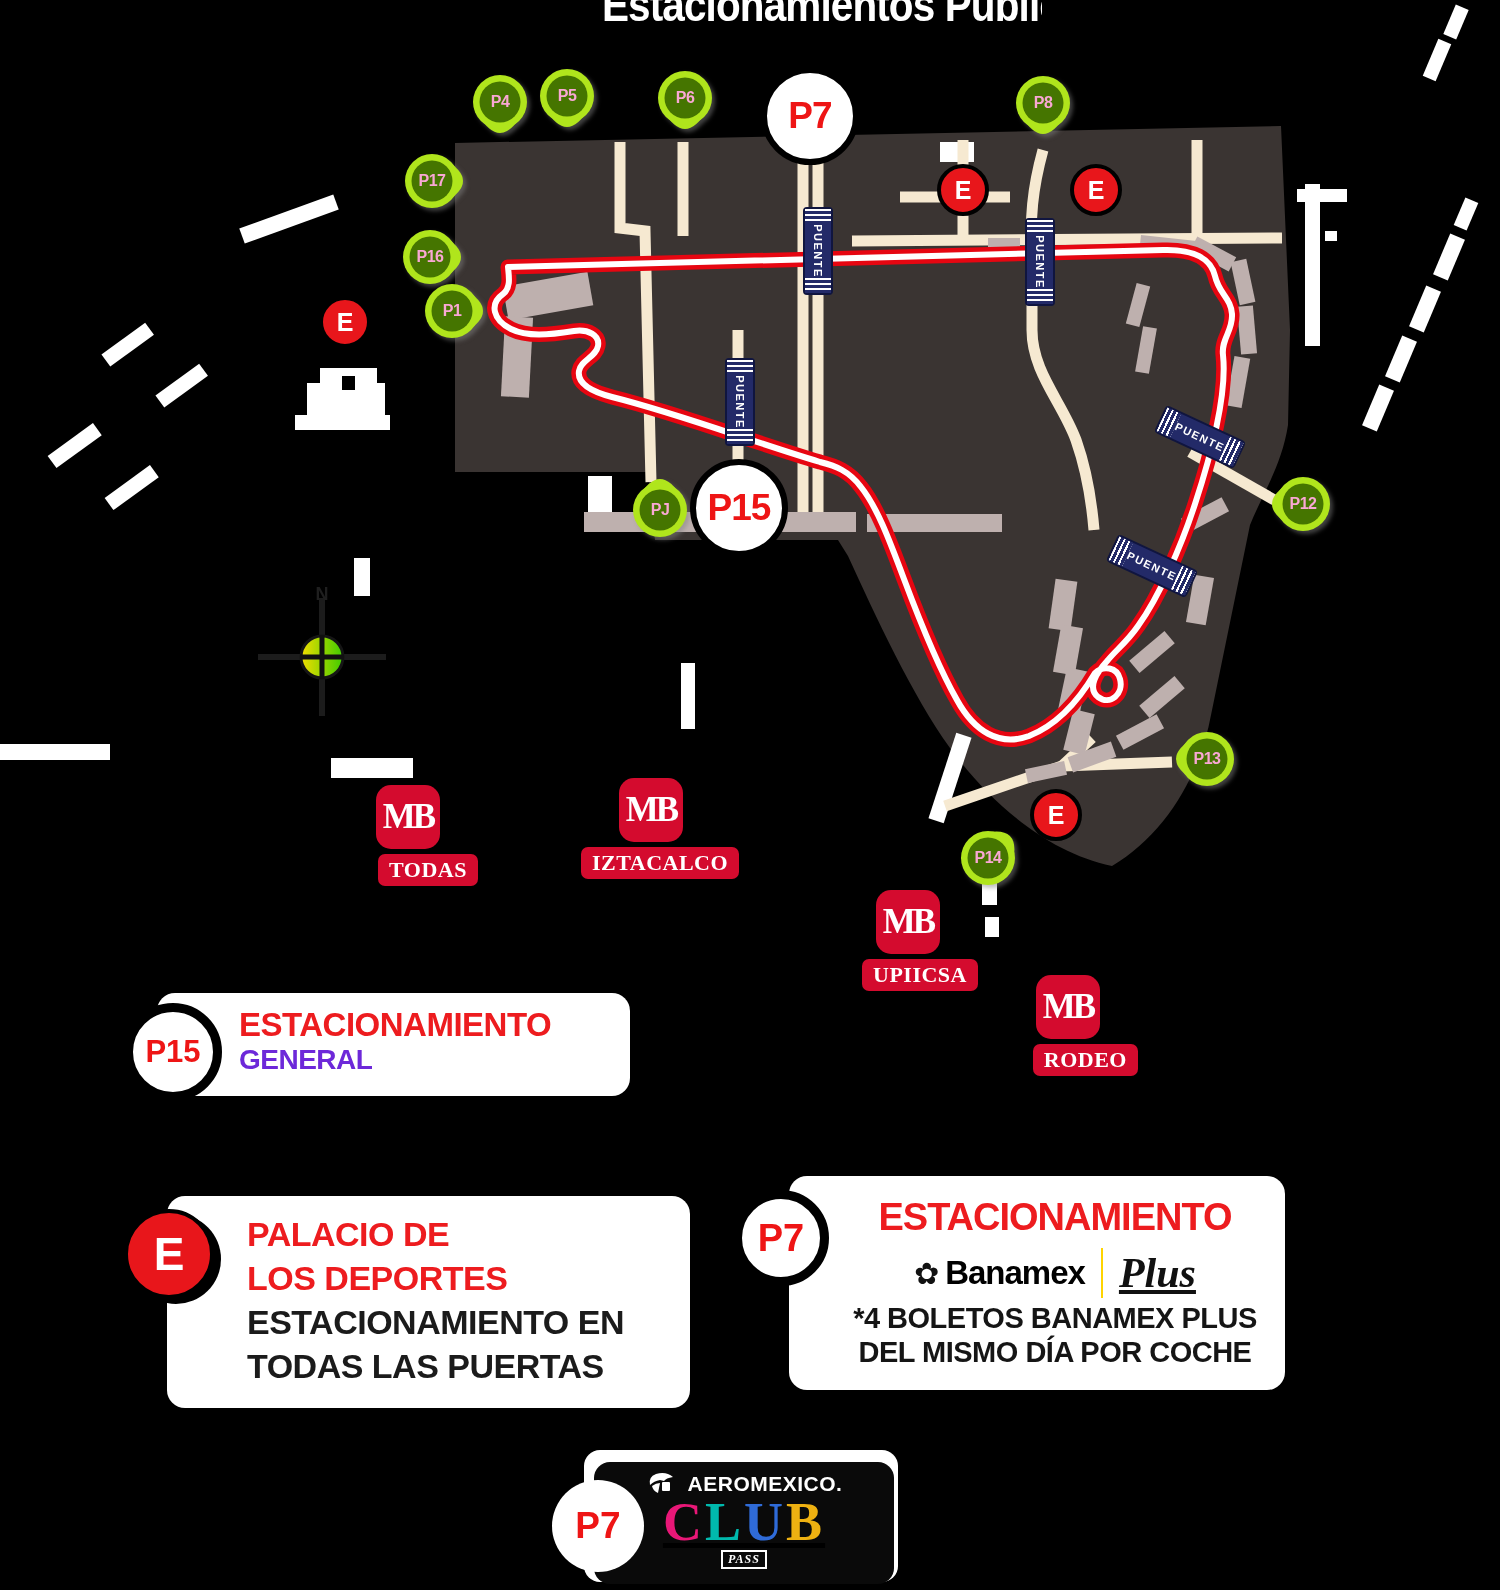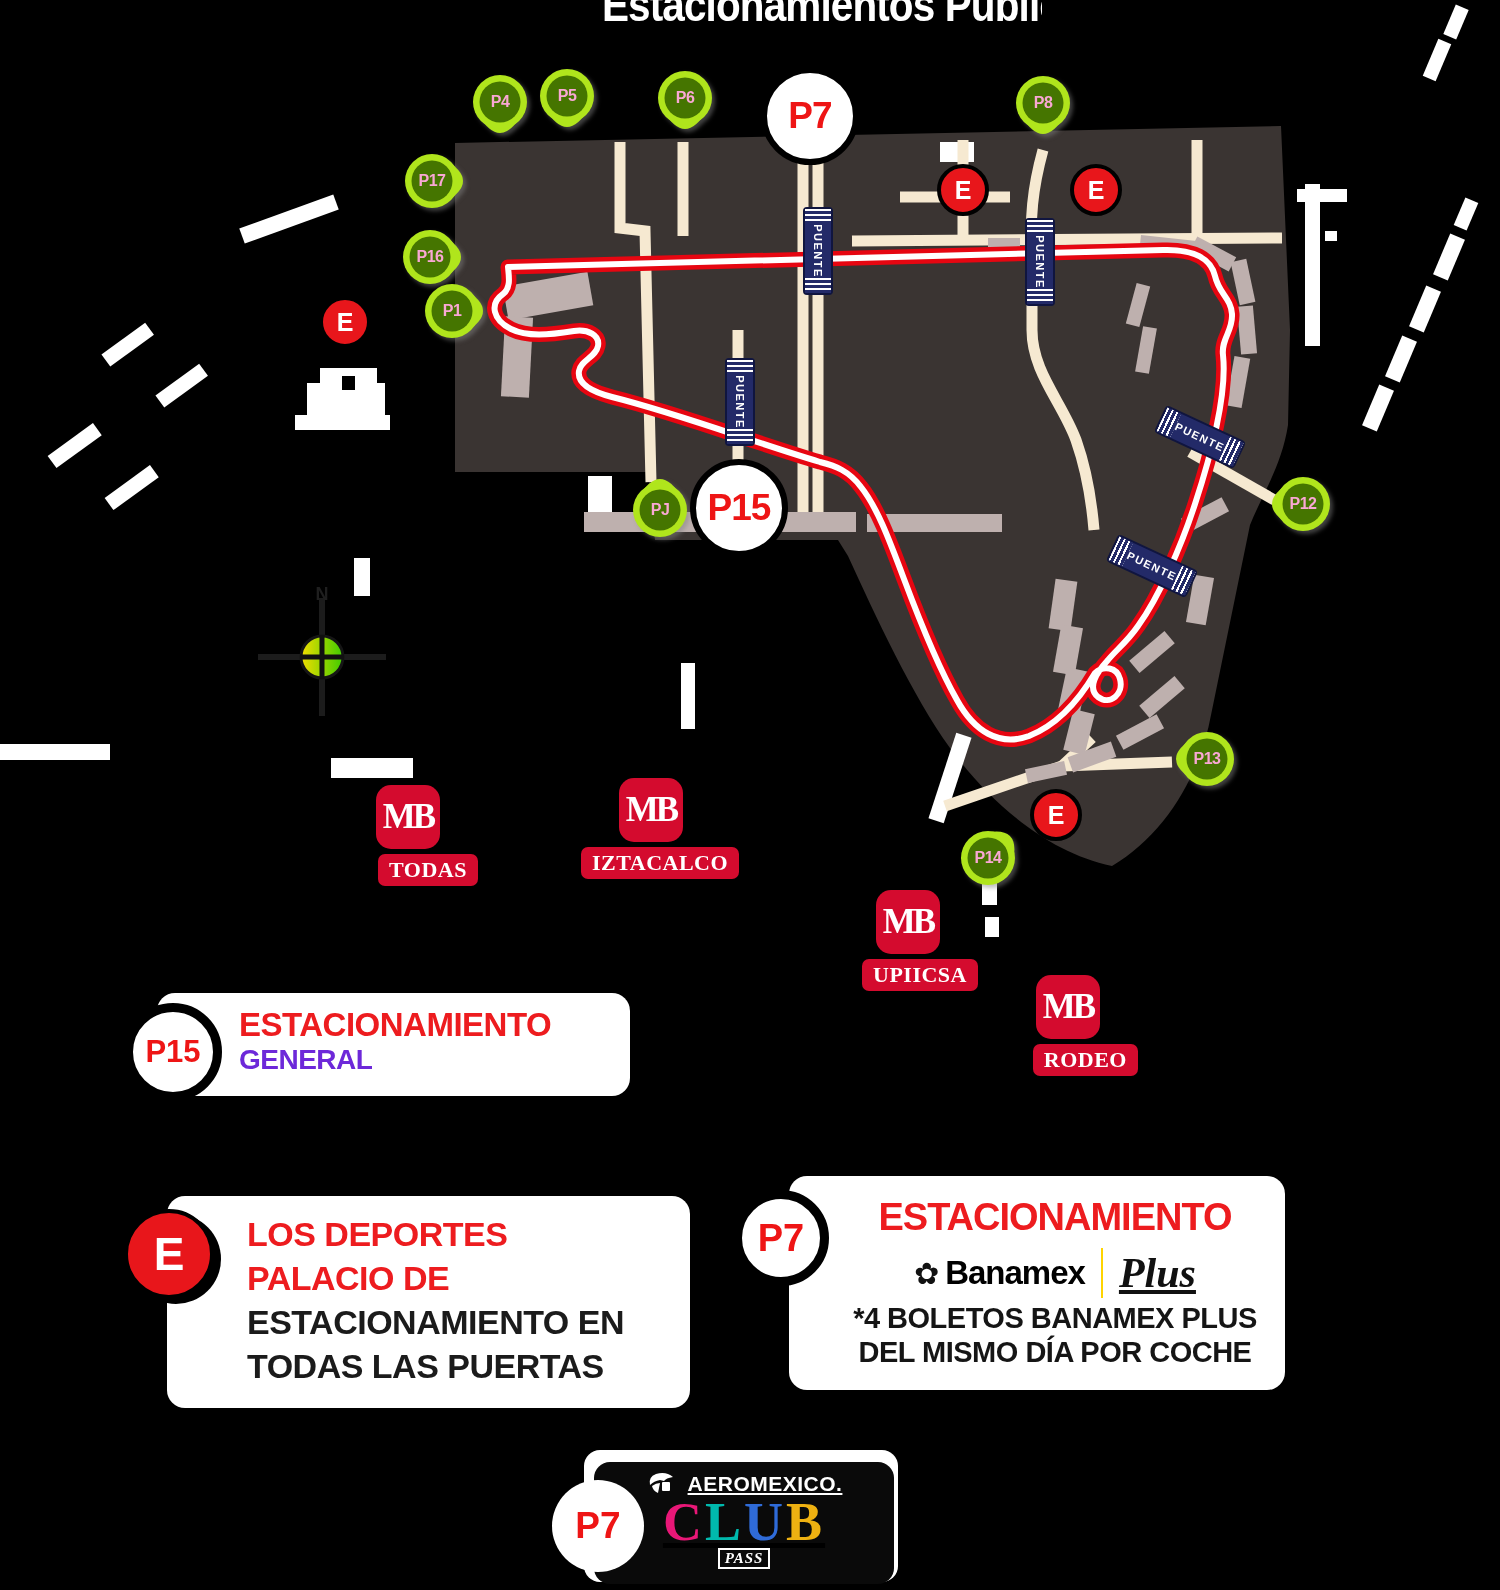--- a/index.html
+++ b/index.html
@@ -53,25 +53,25 @@
   .bflower{font-size:30px;color:#111;margin-right:6px;}
   .bword{font-size:33px;color:#000000;font-weight:600;letter-spacing:-1px;}
   .bdiv{width:2px;height:50px;background:#ffd400;margin:0 16px;}
   .bplus{font-family:"Liberation Serif","DejaVu Serif",serif;font-style:italic;font-weight:700;font-size:42px;color:#111;text-decoration:underline;}
   .bnote{color:#151515;font-weight:900;font-size:29px;line-height:34px;letter-spacing:-.5px;}
   #badge-p7a{left:733px;top:1190px;width:96px;height:96px;border:9px solid #000;font-size:38px;}
   #box4-back{left:584px;top:1450px;width:314px;height:132px;background:#fff;border-radius:16px;position:absolute;z-index:4;}
   #box-club{left:594px;top:1462px;width:300px;height:122px;background:#0a0a0a;border-radius:16px;text-align:center;
       padding-top:9px;}
   .aerorow{display:flex;align-items:center;justify-content:center;color:#fff;}
-  .aerotxt{font-weight:900;font-size:21px;letter-spacing:.5px;margin-left:12px;text-decoration:underline;}
+  .aerotxt{font-weight:900;font-size:21px;letter-spacing:.5px;margin-left:12px;}
   .clubrow{font-family:"Liberation Serif","DejaVu Serif",serif;font-weight:700;font-size:54px;letter-spacing:3px;
       line-height:54px;margin-top:-2px;text-decoration:underline;}
   .passbox{display:inline-block;border:2px solid #fff;color:#fff;font-family:"Liberation Serif","DejaVu Serif",serif;
-      font-style:italic;font-weight:700;font-size:15px;padding:0 5px;margin-top:-4px;letter-spacing:1px;}
+      font-style:italic;font-weight:700;font-size:12px;padding:0 5px;margin-top:-4px;letter-spacing:1px;}
   #badge-p7b{left:552px;top:1480px;width:92px;height:92px;font-size:37px;z-index:6;}
 </style>
 </head>
 <body>
 
 <div id="stage">
 
   <div id="title-clip">
     <span>Estacionamientos Públicos</span>
   </div>
@@ -332,22 +332,22 @@
       </div>
     </div>
 
   <div class="lbox" id="box-general">
     <div class="l1">ESTACIONAMIENTO</div>
     <div class="l2">GENERAL</div>
   </div>
   <div class="lbadge" id="badge-p15">P15</div>
 
   <div class="lbox" id="box-palacio">
+    <div class="redln">PALACIO DE</div>
     <div class="redln">LOS DEPORTES</div>
-    <div class="redln">PALACIO DE</div>
     <div class="blkln">ESTACIONAMIENTO EN</div>
     <div class="blkln">TODAS LAS PUERTAS</div>
   </div>
   <div class="lbadge" id="badge-e">E</div>
 
   <div class="lbox" id="box-banamex">
     <div class="btitle">ESTACIONAMIENTO</div>
     <div class="brow">
       <span class="bflower">✿</span>
       <span class="bword">Banamex</span>

